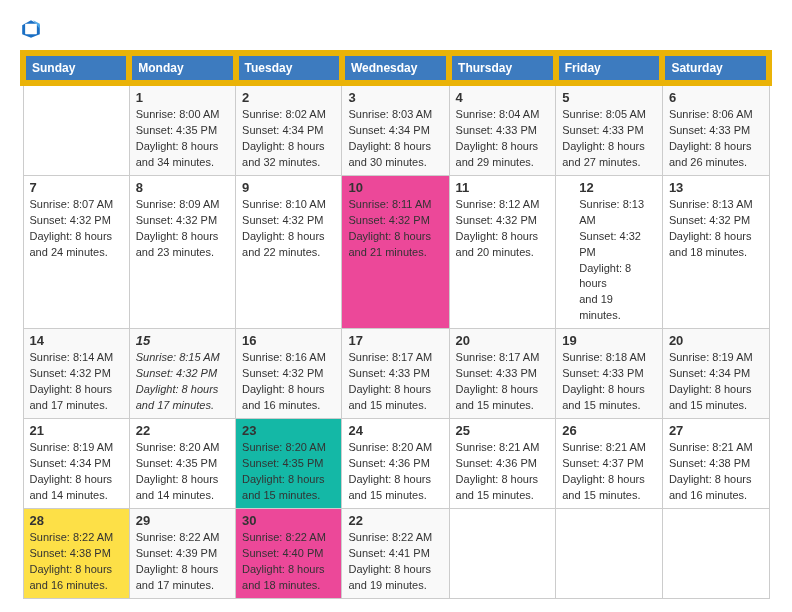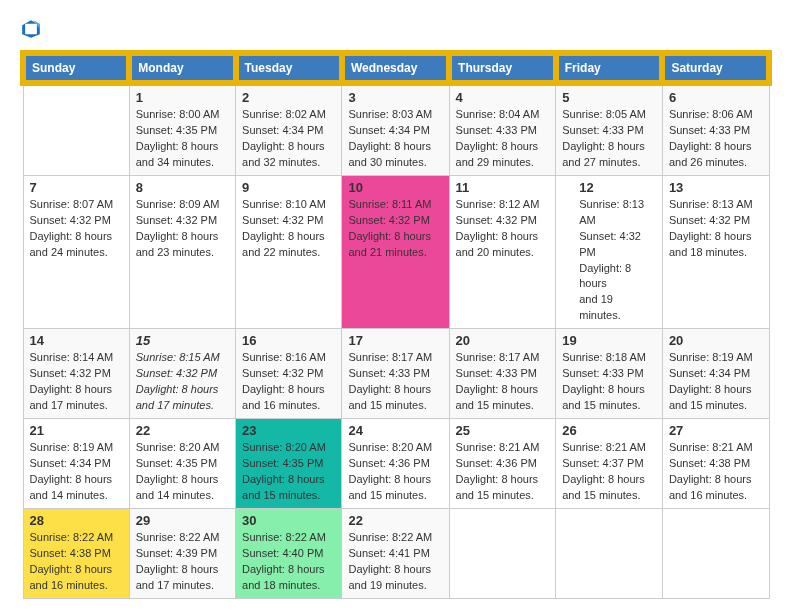--- a/index.html
+++ b/index.html
@@ -248,21 +248,21 @@
         </tr>
         <tr>
           <td style="background-color: #fde047;">
             <div class="day-number">28</div>
             <div class="day-info">Sunrise: 8:22 AM<br>Sunset: 4:38 PM<br>Daylight: 8 hours<br>and 16 minutes.</div>
           </td>
           <td style="background-color: rgb(249, 249, 249);">
             <div class="day-number">29</div>
             <div class="day-info">Sunrise: 8:22 AM<br>Sunset: 4:39 PM<br>Daylight: 8 hours<br>and 17 minutes.</div>
           </td>
-          <td style="background-color: #86efac;">
+          <td style="background-color: #ec4899;">
             <div class="day-number">30</div>
             <div class="day-info">Sunrise: 8:22 AM<br>Sunset: 4:40 PM<br>Daylight: 8 hours<br>and 18 minutes.</div>
           </td>
           <td style="background-color: rgb(249, 249, 249);">
             <div class="day-number">22</div>
             <div class="day-info">Sunrise: 8:22 AM<br>Sunset: 4:41 PM<br>Daylight: 8 hours<br>and 19 minutes.</div>
           </td>
           <td class="empty-cell"></td>
           <td class="empty-cell"></td>
           <td class="empty-cell"></td>

